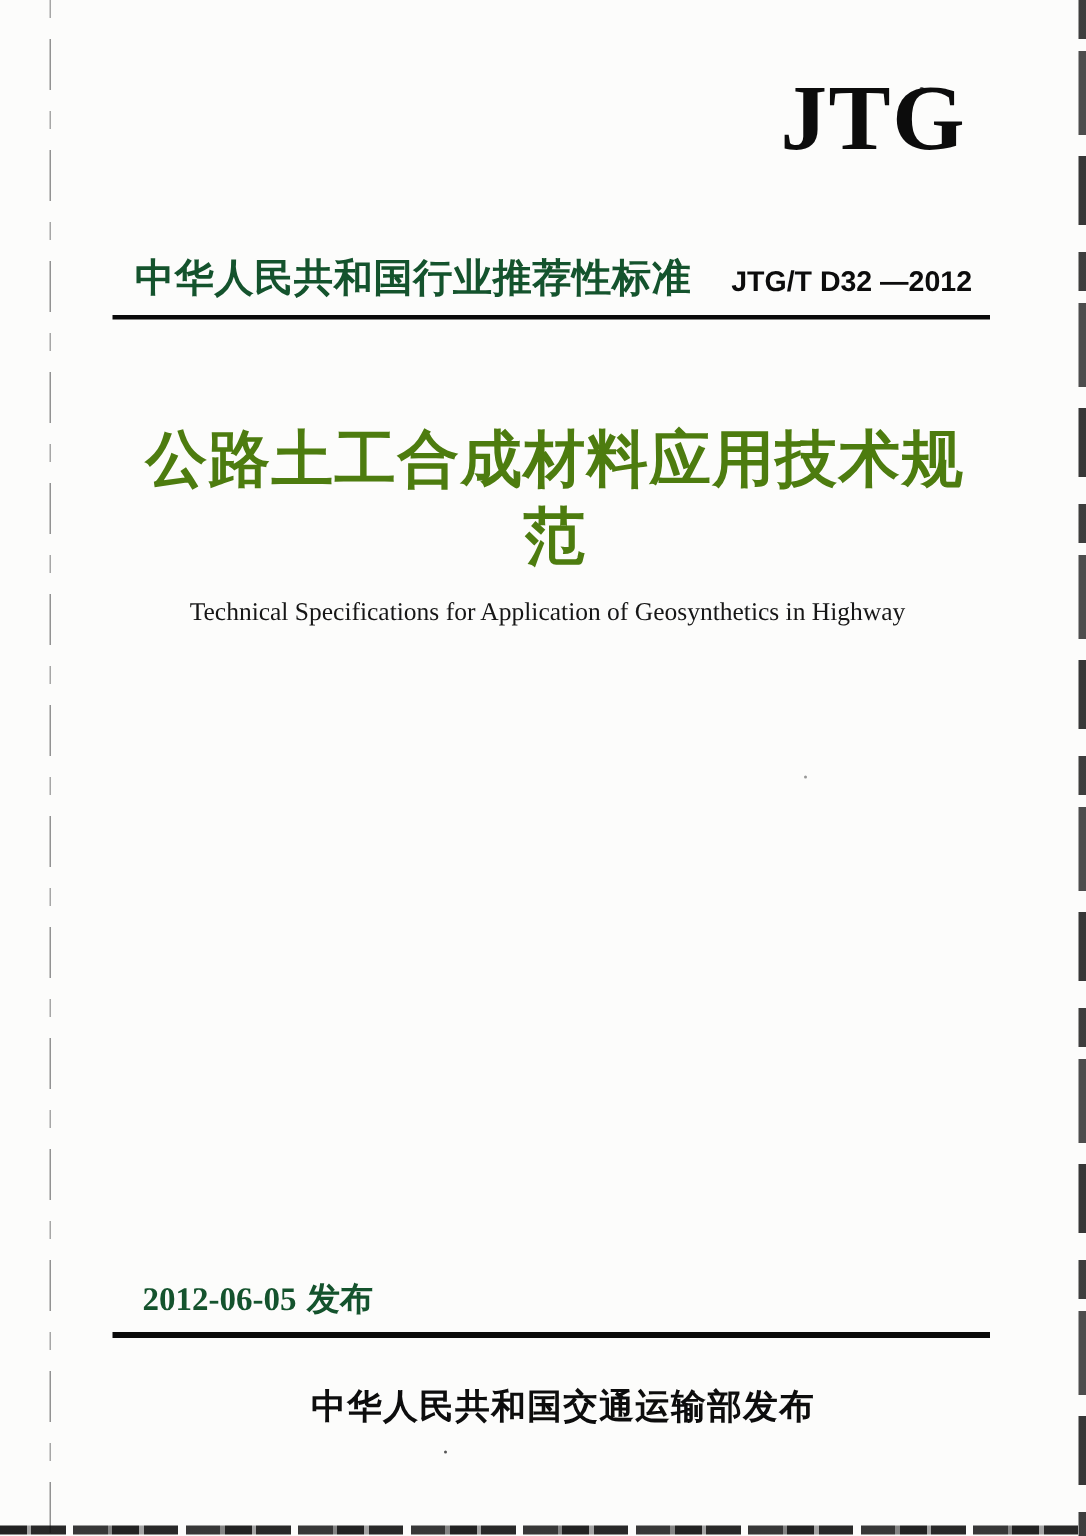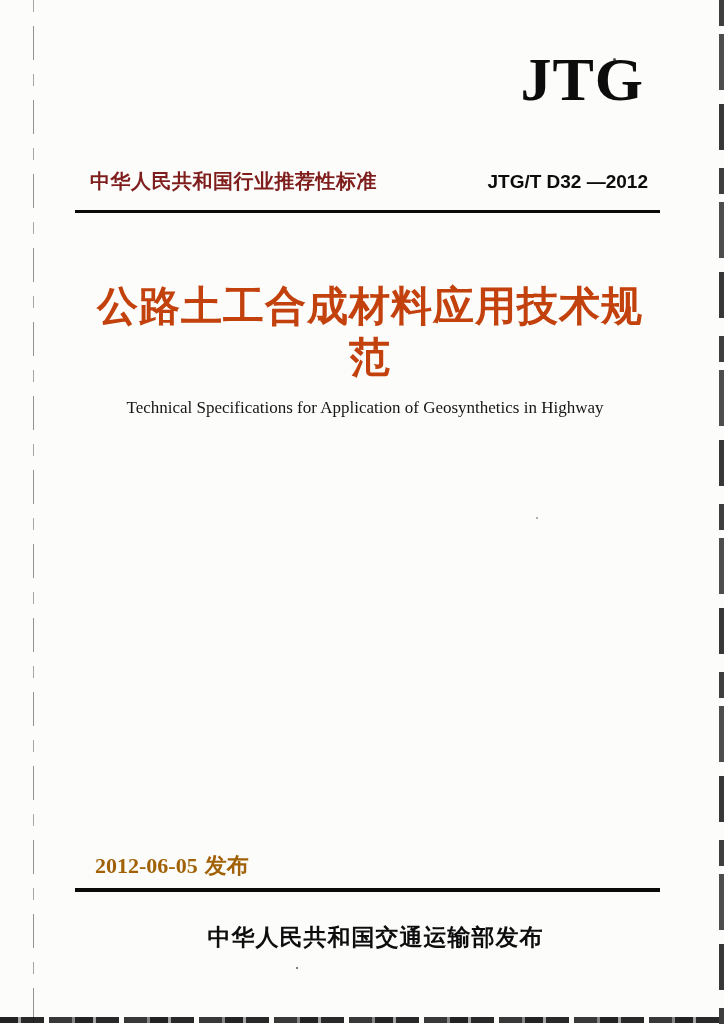--- a/index.html
+++ b/index.html
@@ -56,50 +56,50 @@
     position: absolute; top: 48px; right: 80px;
     font-family: "Liberation Serif", serif;
     font-weight: 700; font-size: 62px; line-height: 1;
     letter-spacing: 1px; color: #0c0c0c;
   }
   .header-row {
     position: absolute; top: 168px; left: 90px; right: 76px;
     display: flex; justify-content: space-between; align-items: baseline;
   }
   .std-class {
-    font-weight: 700; font-size: 20px; letter-spacing: 0.5px; color: #7f1d1d;
+    font-weight: 700; font-size: 26px; letter-spacing: 0.5px; color: #14532d;
   }
   .std-number {
     font-family: Liberation Sans, sans-serif;
     font-weight: 700; font-size: 19px; color: #0c0c0c;
   }
   .rule {
     position: absolute; left: 75px; width: 585px; background: #0a0a0a;
   }
   .rule-1 { top: 210px; height: 3px; }
   .rule-2 { top: 888px; height: 4px; }
 
   .title-zh {
     position: absolute; top: 281px; left: 80px; right: 64px; margin: 0;
     text-align: center;
     font-weight: 700; font-size: 41px; letter-spacing: 1px;
-    color: #c2410c; line-height: 1.25;
+    color: #4d7c0f; line-height: 1.25;
   }
   .title-en {
     position: absolute; top: 398px; left: 60px; right: 54px;
     text-align: center;
     font-family: "Liberation Serif", serif;
     font-size: 17px; color: #161616;
   }
 
   .date-row {
     position: absolute; top: 851px; left: 95px; right: 74px;
     display: flex; justify-content: space-between; align-items: baseline;
     font-family: "Liberation Serif", serif;
-    font-weight: 700; font-size: 22px; color: #a16207;
+    font-weight: 700; font-size: 22px; color: #14532d;
   }
   .date-row .cjk {
     font-family: "Liberation Sans", sans-serif;
     font-weight: 700; margin-left: 7px;
   }
   .publisher {
     position: absolute; top: 922px; left: 75px; right: 48px;
     text-align: center;
     font-weight: 700; font-size: 23px; letter-spacing: 1px; color: #0d0d0d;
   }

